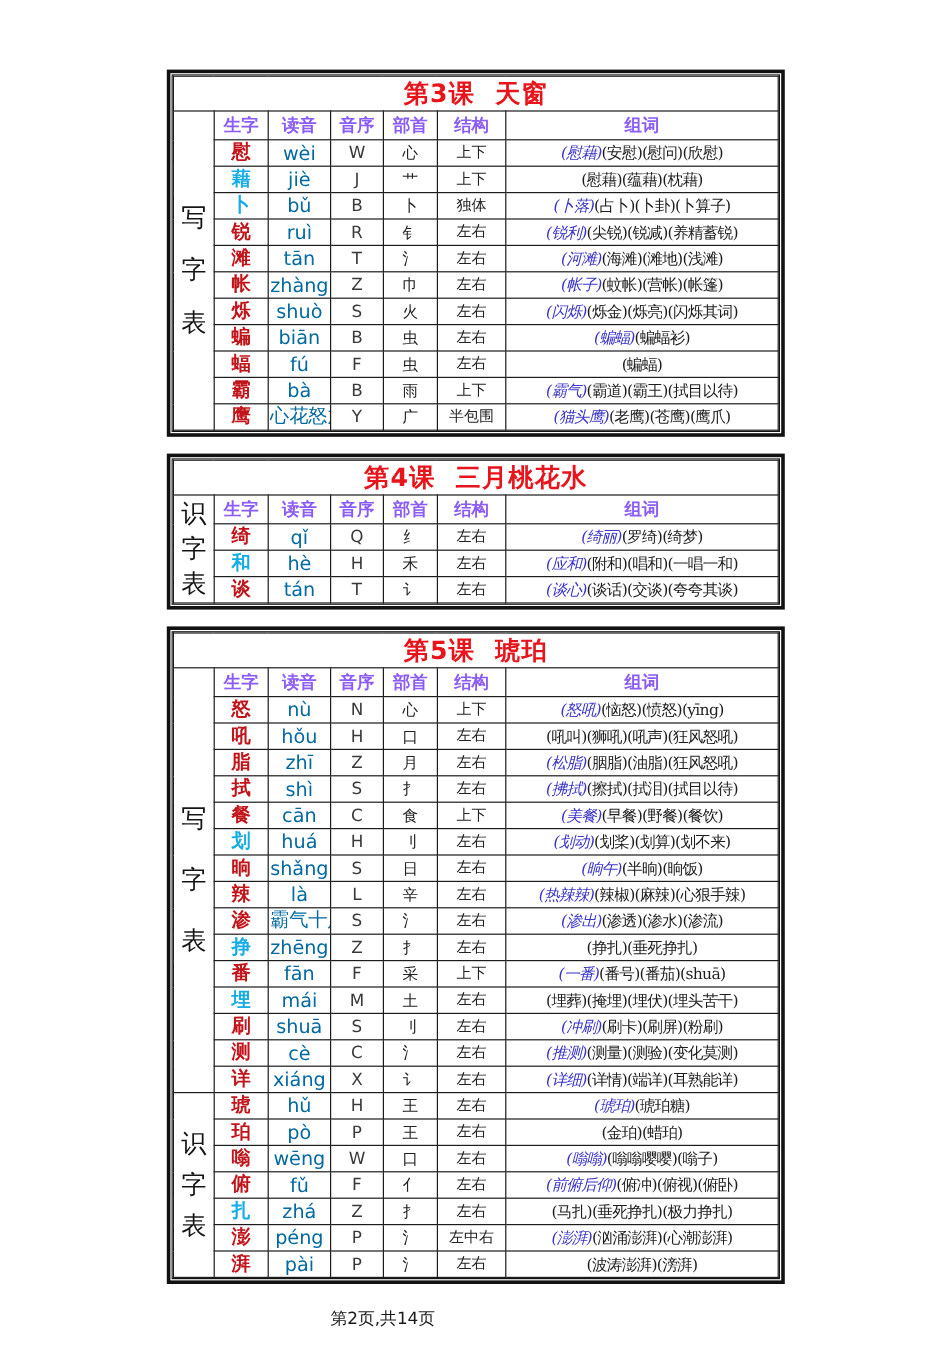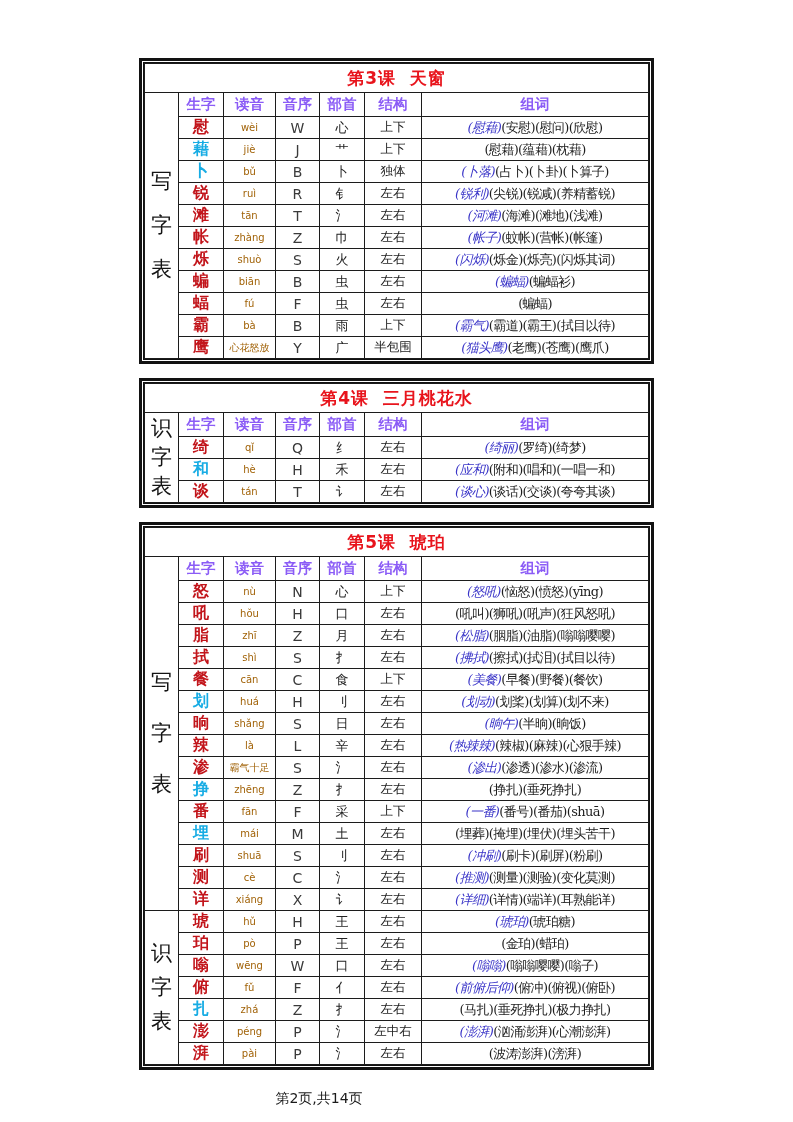--- a/index.html
+++ b/index.html
@@ -10,42 +10,42 @@
   }
   .tables-area{
     position:absolute;top:58px;left:0;width:793px;
     display:flex;flex-direction:column;align-items:center;gap:14px;
   }
   .table-outer{border:3px solid #121212;background:#fff;}
   .table-inner{border:1px solid #121212;margin:1px;}
   table{border-collapse:collapse;table-layout:fixed;width:504px;background:#fff;}
   td,th{border:1px solid #1c1c1c;text-align:center;vertical-align:middle;padding:0 1px;overflow:hidden;white-space:nowrap;}
   .title-cell{
-    height:28px;font-size:17px;font-weight:bold;letter-spacing:1px;
+    height:28px;font-size:21px;font-weight:bold;letter-spacing:1px;
     color:var(--title-red);white-space:pre;
     font-family:"DejaVu Sans",sans-serif;
   }
   th.head-cell{
     height:23px;font-size:14.5px;font-weight:bold;color:#8b5cf6;
     font-family:"DejaVu Serif","Liberation Serif",serif;
   }
   tr.vocab-row td{height:21px;}
   .label-cell{padding:0;}
   .label-box{
     display:flex;flex-direction:column;justify-content:center;align-items:center;
     font-family:"DejaVu Serif","Liberation Serif",serif;
     font-size:21px;color:#141414;line-height:1;
   }
   .char-cell{
     font-size:16px;font-weight:bold;
     font-family:"DejaVu Serif","Liberation Serif",serif;
   }
   .char-red{color:var(--char-red);}
   .char-cyan{color:var(--char-cyan);}
-  .pinyin-cell{font-size:10px;color:#a16207;}
+  .pinyin-cell{font-size:16px;color:#0369a1;}
   .initial-cell{font-size:14px;color:#3a3a3a;}
   .radical-cell,.structure-cell{
     font-size:13px;color:#222;
     font-family:"DejaVu Serif","Liberation Serif",serif;
   }
   .structure-cell{font-size:12.5px;letter-spacing:0;}
   .words-cell{
     font-size:13px;letter-spacing:-0.6px;color:var(--ink);
     font-family:"DejaVu Serif","Liberation Serif",serif;
   }
@@ -288,21 +288,21 @@
               <td class="radical-cell">口</td>
               <td class="structure-cell">左右</td>
               <td class="words-cell"><span class="w-black">(吼叫)(狮吼)(吼声)(狂风怒吼)</span></td>
             </tr>
             <tr class="vocab-row">
               <td class="char-cell char-red">脂</td>
               <td class="pinyin-cell">zhī</td>
               <td class="initial-cell">Z</td>
               <td class="radical-cell">月</td>
               <td class="structure-cell">左右</td>
-              <td class="words-cell"><span class="w-blue">(松脂)</span><span class="w-black">(胭脂)(油脂)(嗡嗡嘤嘤)</span></td>
+              <td class="words-cell"><span class="w-blue">(松脂)</span><span class="w-black">(胭脂)(油脂)(狂风怒吼)</span></td>
             </tr>
             <tr class="vocab-row">
               <td class="char-cell char-red">拭</td>
               <td class="pinyin-cell">shì</td>
               <td class="initial-cell">S</td>
               <td class="radical-cell">扌</td>
               <td class="structure-cell">左右</td>
               <td class="words-cell"><span class="w-blue">(拂拭)</span><span class="w-black">(擦拭)(拭泪)(拭目以待)</span></td>
             </tr>
             <tr class="vocab-row">

